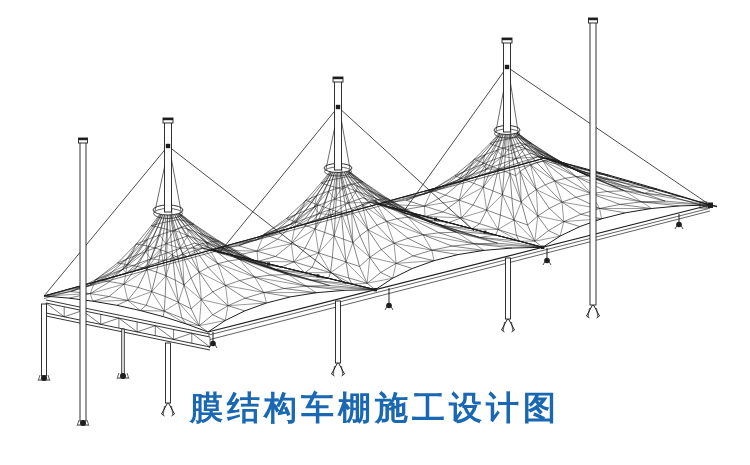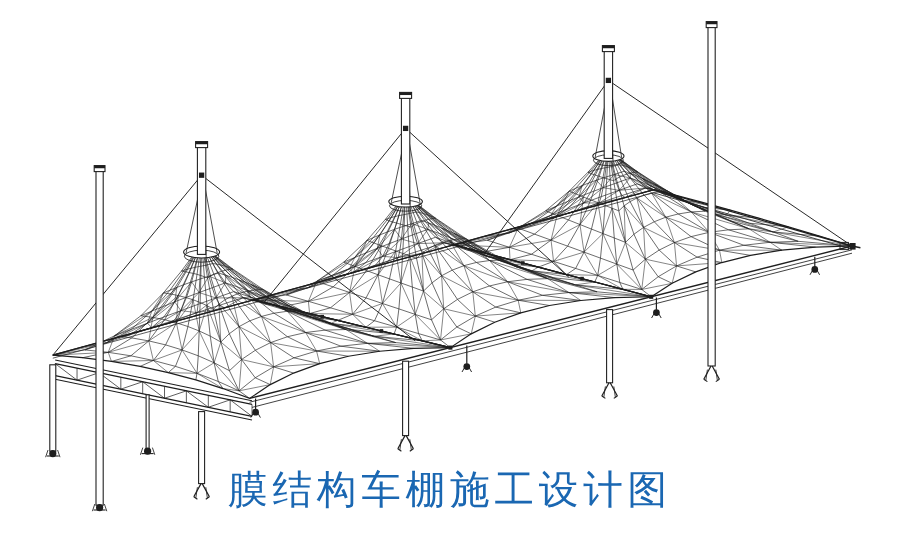--- a/index.html
+++ b/index.html
@@ -7,21 +7,21 @@
     position:relative;
     width:750px;height:465px;
     background:#ffffff;
     overflow:hidden;
     font-family:"DejaVu Sans","Liberation Sans",sans-serif;
   }
   .drawing-svg{position:absolute;left:0;top:0;}
   .caption{
     position:absolute;left:0;right:0;top:386px;
     text-align:center;
-    font-weight:normal;
+    font-weight:bold;
     font-size:33px;
     letter-spacing:4px;
     white-space:nowrap;
   }
 </style>
 </head>
 <body>
 
 <div class="stage">
   <svg id="cad-svg" class="drawing-svg" width="750" height="465" style="background: rgb(255, 255, 255);">

